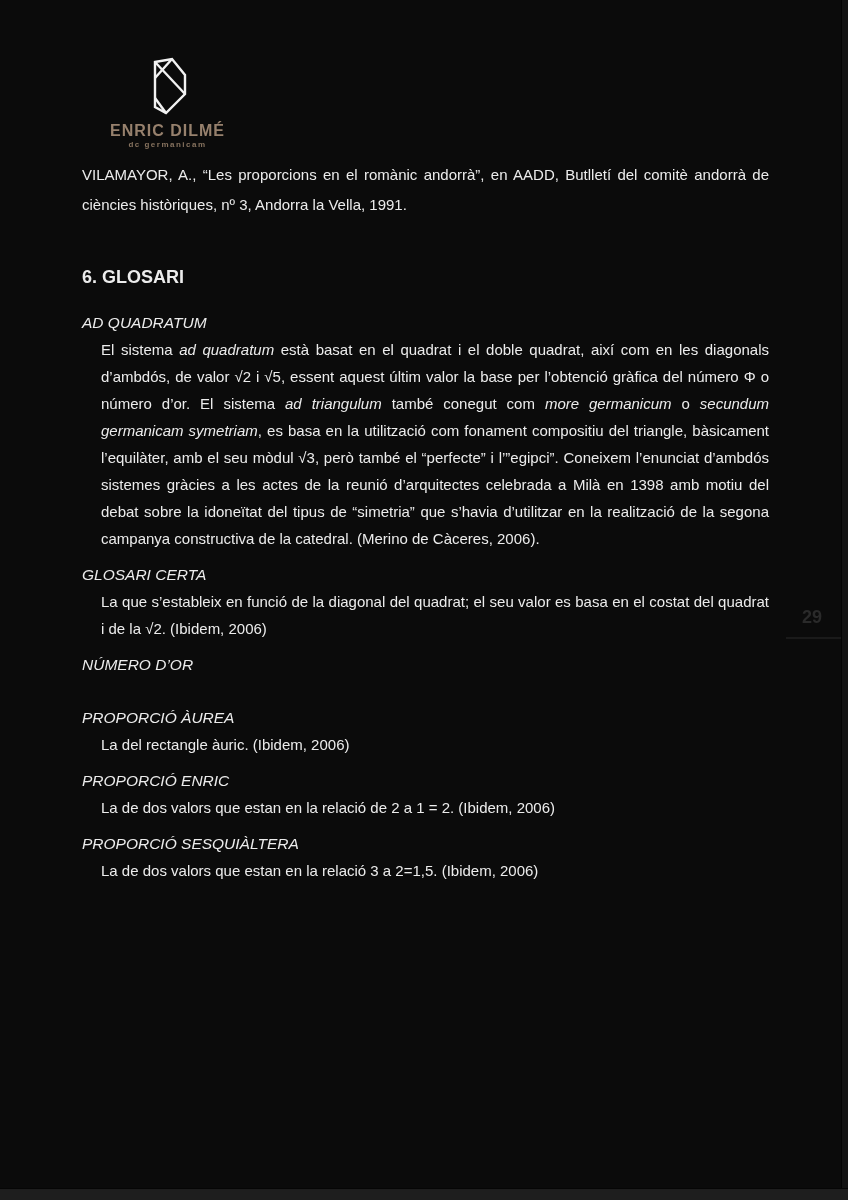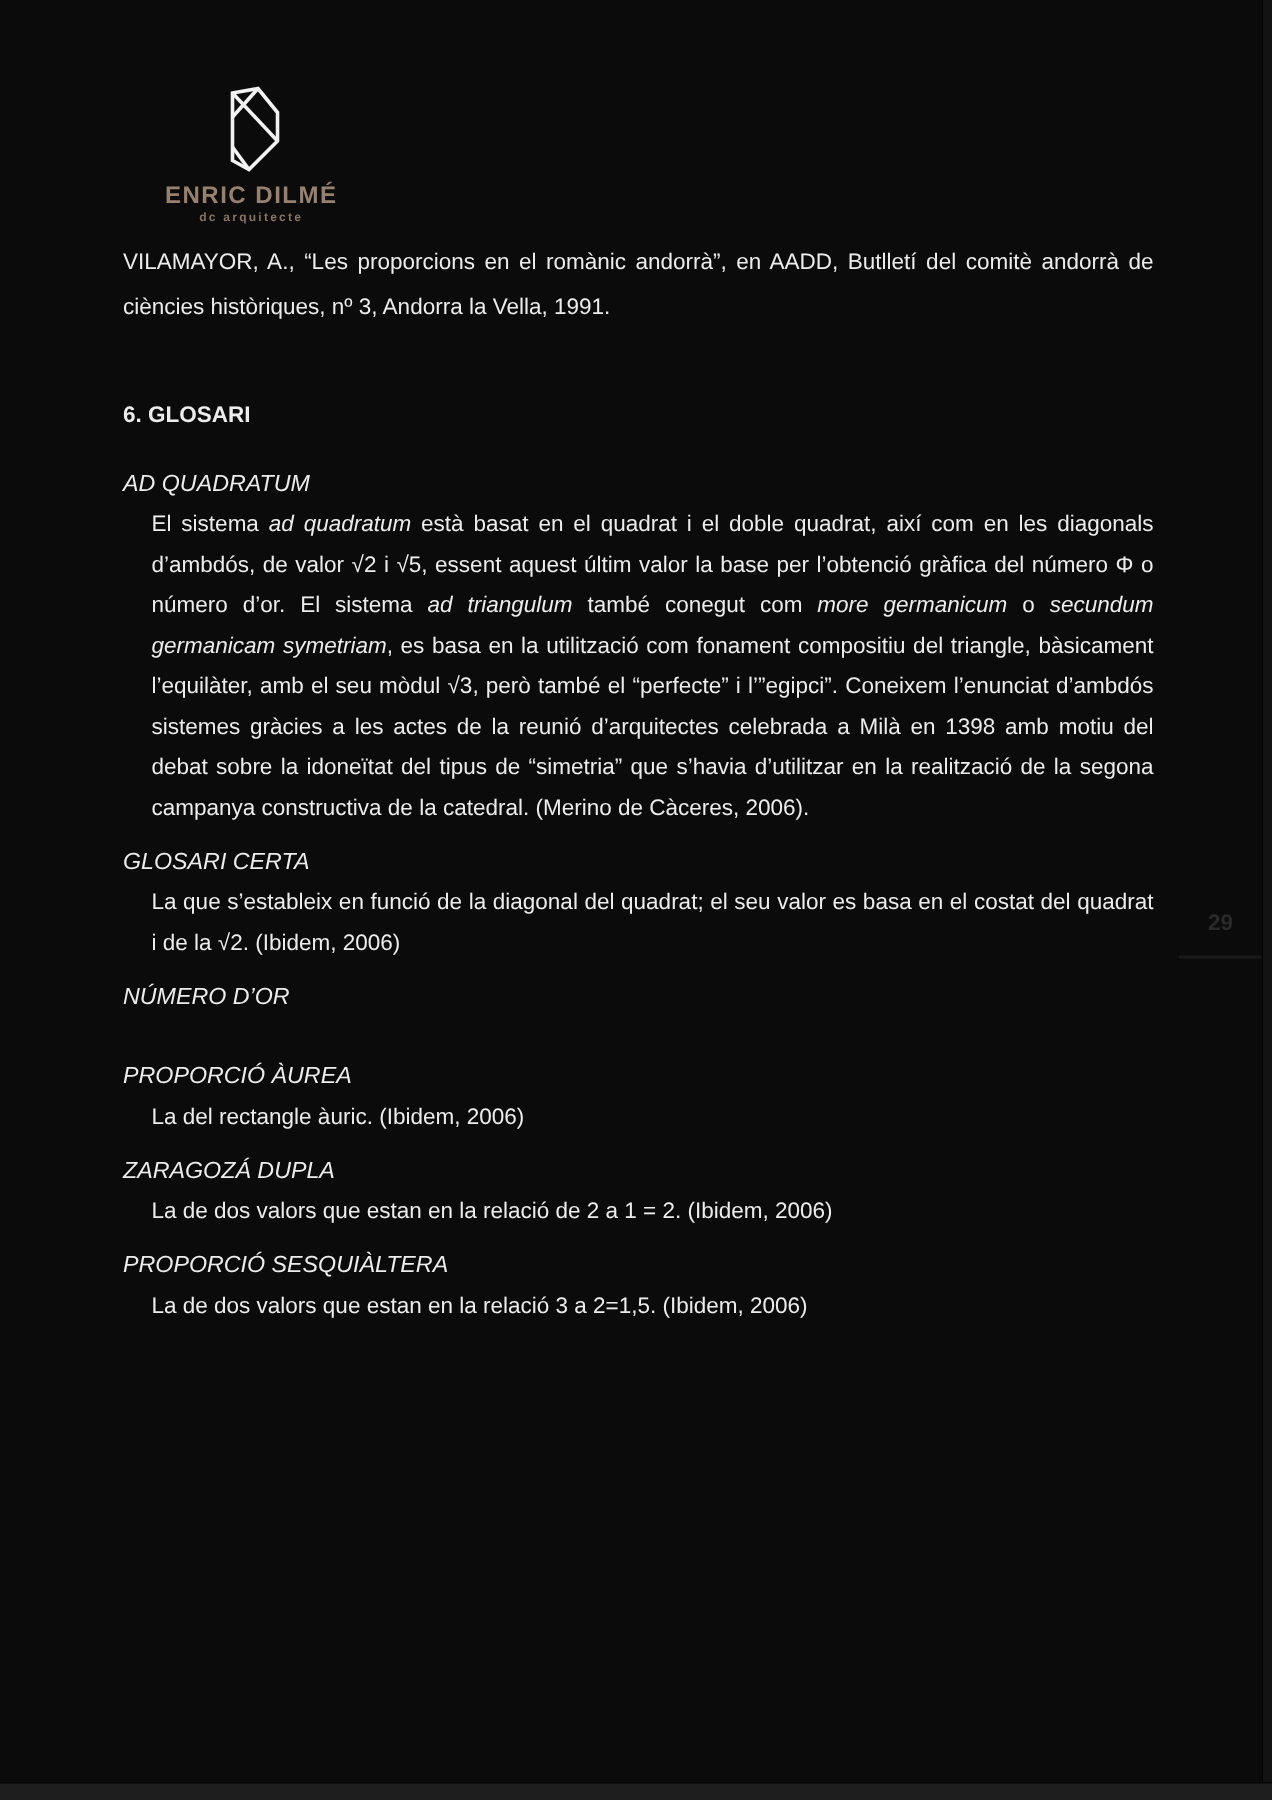--- a/index.html
+++ b/index.html
@@ -18,31 +18,31 @@
 
   .content{position:absolute;left:82px;top:0;width:687px;}
 
   .logo-block{margin:56px 0 10px 28px;display:inline-block;text-align:center;}
   .logo-mark{display:block;margin:0 auto 4px auto;}
   .brand{color:#97816d;font-weight:bold;font-size:16px;letter-spacing:1px;line-height:18px;}
   .brand-sub{color:#87735f;font-weight:bold;font-size:8px;letter-spacing:1.5px;line-height:10px;}
 
   .bib p{font-size:15px;line-height:30px;text-align:justify;margin:0 0 17px 0;}
 
-  .glossary-heading{font-weight:bold;font-size:15px;margin:47px 0 0 0;line-height:20px;}
+  .glossary-heading{font-weight:bold;font-size:18px;margin:47px 0 0 0;line-height:20px;}
   .term{font-style:italic;font-size:15.5px;line-height:27px;margin:9px 0 0 0;}
   .term.first{margin-top:22px;}
   .term.gap{margin-top:26px;}
   .definition{margin:0 0 0 19px;font-size:15px;line-height:27px;text-align:justify;}
   .it{font-style:italic;}
   sup{font-size:10px;line-height:0;}
 
   .page-number{
     position:absolute;top:607px;right:26px;
-    color:#2a2a2a;font-size:15px;font-weight:bold;
+    color:#2a2a2a;font-size:18px;font-weight:bold;
   }
   .page-number-rule{
     position:absolute;top:637px;right:0;width:62px;height:2px;background:#1a1a1a;
   }
 </style>
 </head>
 <body>
 
 <div class="page">
 
@@ -51,42 +51,42 @@
     <div class="logo-block">
       <svg class="logo-mark" width="40" height="62" viewBox="0 0 40 62">
         <g fill="none" stroke="#f2f2f2" stroke-width="2.4" stroke-linejoin="miter">
           <path d="M7 6 L24 3 L37 19 L37 38 L18 57 L7 51 Z"></path>
           <path d="M7 6 L37 38"></path>
           <path d="M24 3 L7 22"></path>
           <path d="M7 42 L18 57"></path>
         </g>
       </svg>
       <div class="brand">ENRIC DILMÉ</div>
-      <div class="brand-sub">dc arquitecte</div>
+      <div class="brand-sub">dc germanicam</div>
     </div>
 
     <div class="bib">
       <p>VILAMAYOR, A., “Les proporcions en el romànic andorrà”, en AADD, Butlletí del comitè andorrà de ciències històriques, nº 3, Andorra la Vella, 1991.</p>
     </div>
 
     <div>
       <div class="glossary-heading">6. GLOSARI</div>
 
       <div class="term first">AD QUADRATUM</div>
       <p class="definition"><span>El sistema </span><span class="it">ad quadratum</span><span> està basat en el quadrat i el doble quadrat, així com en les diagonals d’ambdós, de valor √2 i √5, essent aquest últim valor la base per l’obtenció gràfica del número Φ o número d’or. El sistema </span><span class="it">ad triangulum</span><span> també conegut com </span><span class="it">more germanicum</span><span> o </span><span class="it">secundum germanicam symetriam</span><span>, es basa en la utilització com fonament compositiu del triangle, bàsicament l’equilàter, amb el seu mòdul √3, però també el “perfecte” i l’”egipci”. Coneixem l’enunciat d’ambdós sistemes gràcies a les actes de la reunió d’arquitectes celebrada a Milà en 1398 amb motiu del debat sobre la idoneïtat del tipus de “simetria” que s’havia d’utilitzar en la realització de la segona campanya constructiva de la catedral. (Merino de Càceres, 2006).</span></p>
 
       <div class="term">GLOSARI CERTA</div>
       <p class="definition"><span>La que s’estableix en funció de la diagonal del quadrat; el seu valor es basa en el costat del quadrat i de la √2. (Ibidem, 2006)</span></p>
 
       <div class="term">NÚMERO D’OR</div>
 
       <div class="term gap">PROPORCIÓ ÀUREA</div>
       <p class="definition"><span>La del rectangle àuric. (Ibidem, 2006)</span></p>
 
-      <div class="term">ZARAGOZÁ DUPLA</div>
+      <div class="term">PROPORCIÓ ENRIC</div>
       <p class="definition"><span>La de dos valors que estan en la relació de 2 a 1 = 2. (Ibidem, 2006)</span></p>
 
       <div class="term">PROPORCIÓ SESQUIÀLTERA</div>
       <p class="definition"><span>La de dos valors que estan en la relació 3 a 2=1,5. (Ibidem, 2006)</span></p>
     </div>
 
   </div>
 
   <div class="page-number">29</div>
   <div class="page-number-rule"></div>

